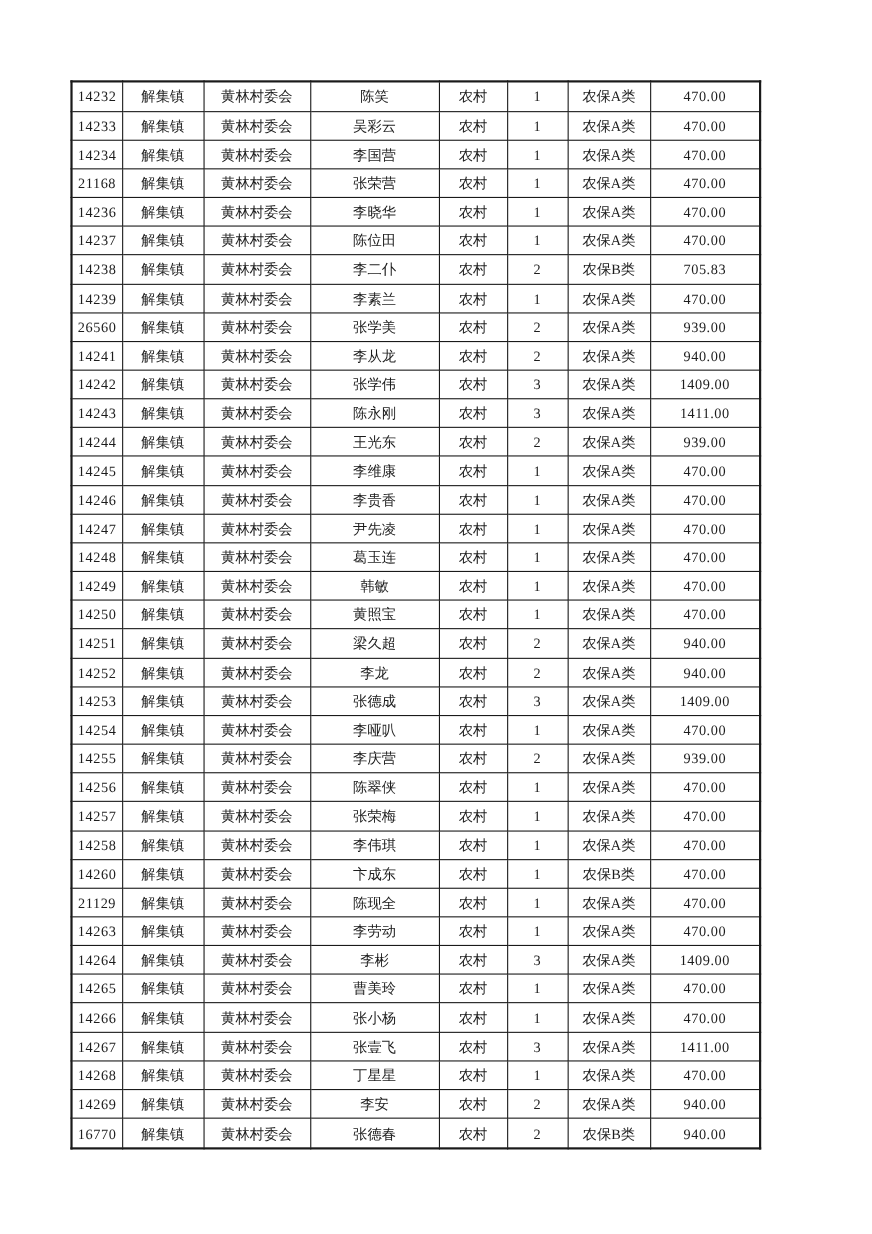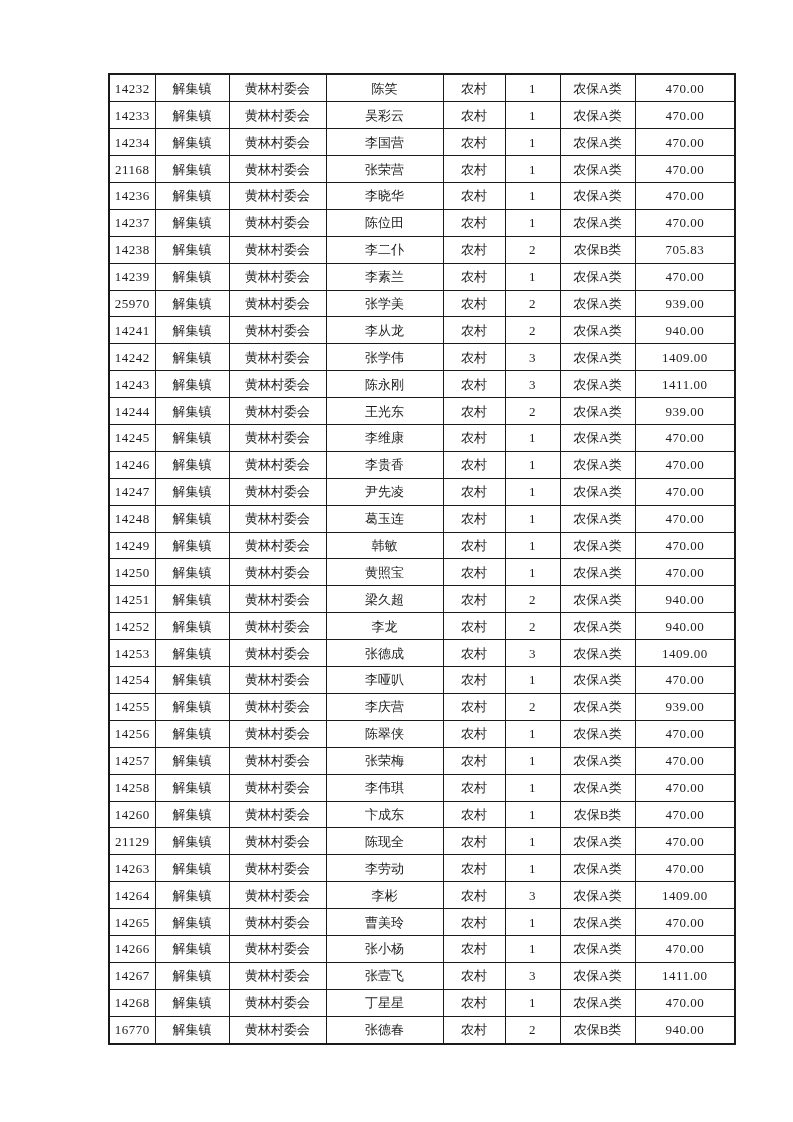--- a/index.html
+++ b/index.html
@@ -19,21 +19,20 @@
     left: 64px;
     top: 73px;
     width: 626px;
     height: 972px;
     border-collapse: collapse;
     table-layout: fixed;
     border: 2px solid #1a1a1a;
     font-family: "Liberation Serif", "DejaVu Serif", serif;
     font-size: 13px;
     color: #1c1c1c;
-    margin-left: 44px;
   }
   table.roster td {
     border: 1px solid #1a1a1a;
     text-align: center;
     vertical-align: middle;
     padding: 0;
     white-space: nowrap;
     overflow: hidden;
     line-height: 1;
   }
@@ -137,21 +136,21 @@
           <td class="num">14239</td>
           <td>解集镇</td>
           <td>黄林村委会</td>
           <td>李素兰</td>
           <td>农村</td>
           <td class="num">1</td>
           <td>农保A类</td>
           <td class="num">470.00</td>
         </tr>
         <tr>
-          <td class="num">25970</td>
+          <td class="num">26560</td>
           <td>解集镇</td>
           <td>黄林村委会</td>
           <td>张学美</td>
           <td>农村</td>
           <td class="num">2</td>
           <td>农保A类</td>
           <td class="num">939.00</td>
         </tr>
         <tr>
           <td class="num">14241</td>
@@ -405,20 +404,30 @@
         </tr>
         <tr>
           <td class="num">14268</td>
           <td>解集镇</td>
           <td>黄林村委会</td>
           <td>丁星星</td>
           <td>农村</td>
           <td class="num">1</td>
           <td>农保A类</td>
           <td class="num">470.00</td>
+        </tr>
+        <tr>
+          <td class="num">14269</td>
+          <td>解集镇</td>
+          <td>黄林村委会</td>
+          <td>李安</td>
+          <td>农村</td>
+          <td class="num">2</td>
+          <td>农保A类</td>
+          <td class="num">940.00</td>
         </tr>
         <tr>
           <td class="num">16770</td>
           <td>解集镇</td>
           <td>黄林村委会</td>
           <td>张德春</td>
           <td>农村</td>
           <td class="num">2</td>
           <td>农保B类</td>
           <td class="num">940.00</td>

